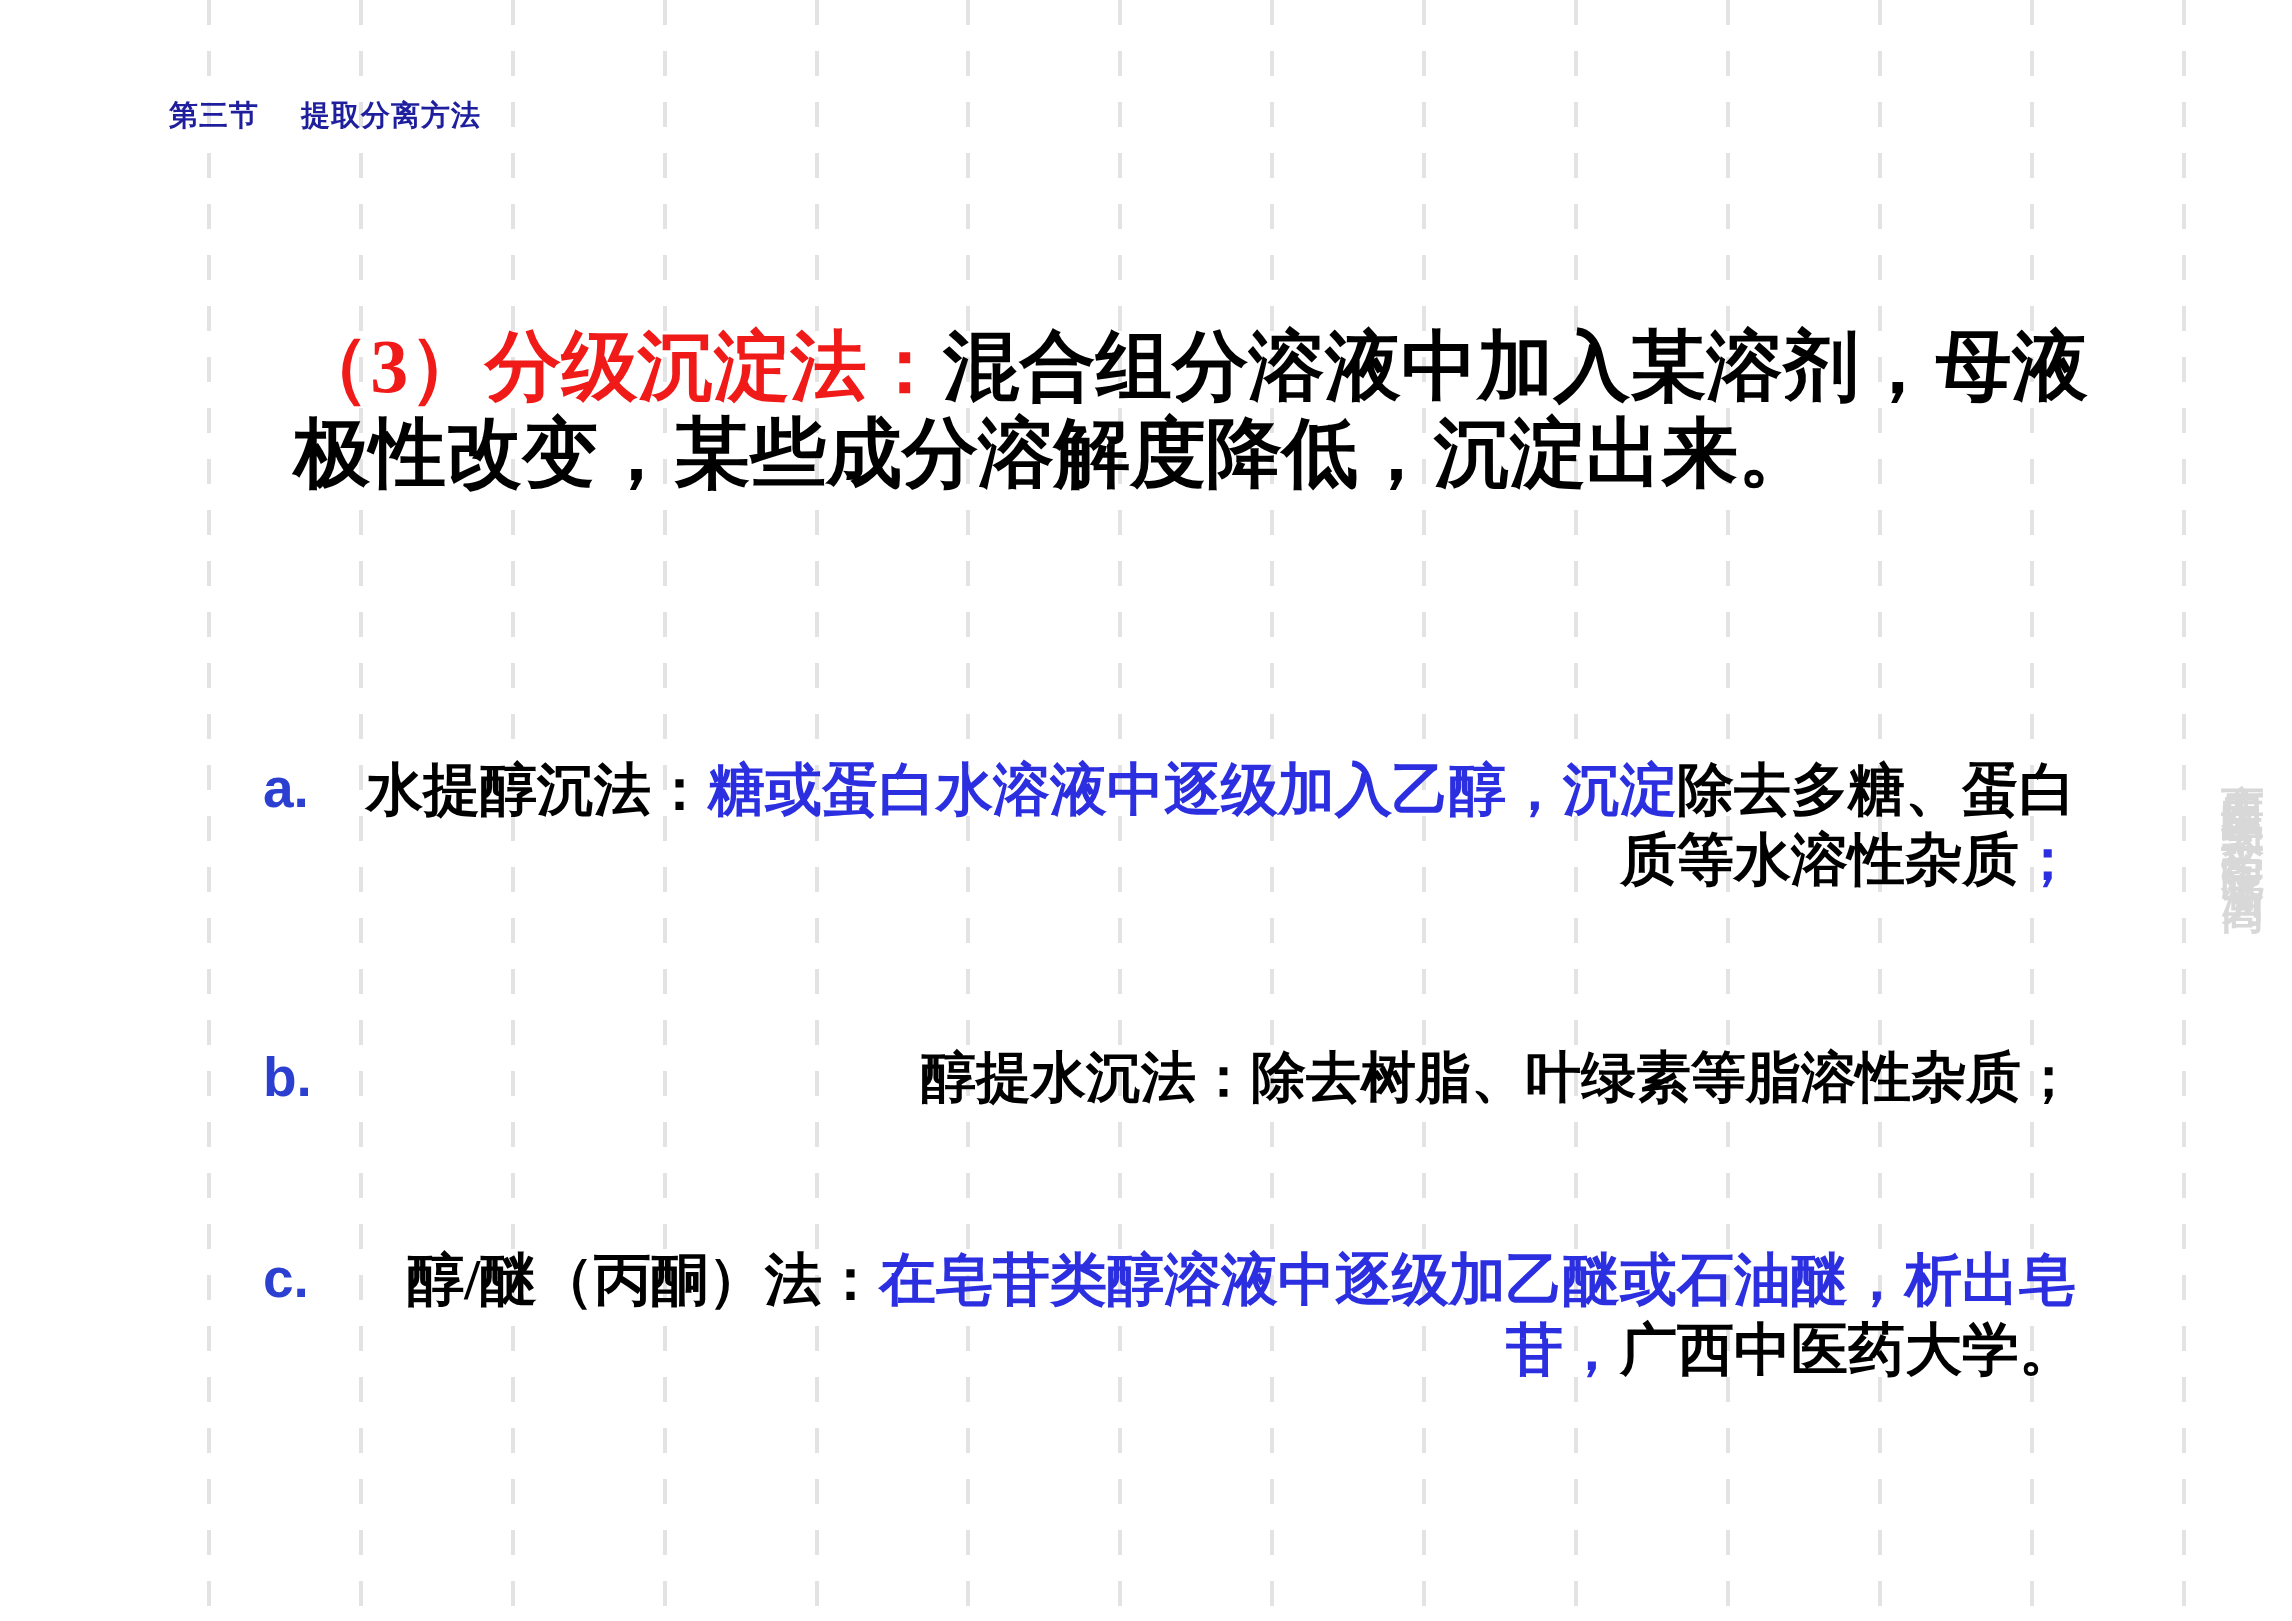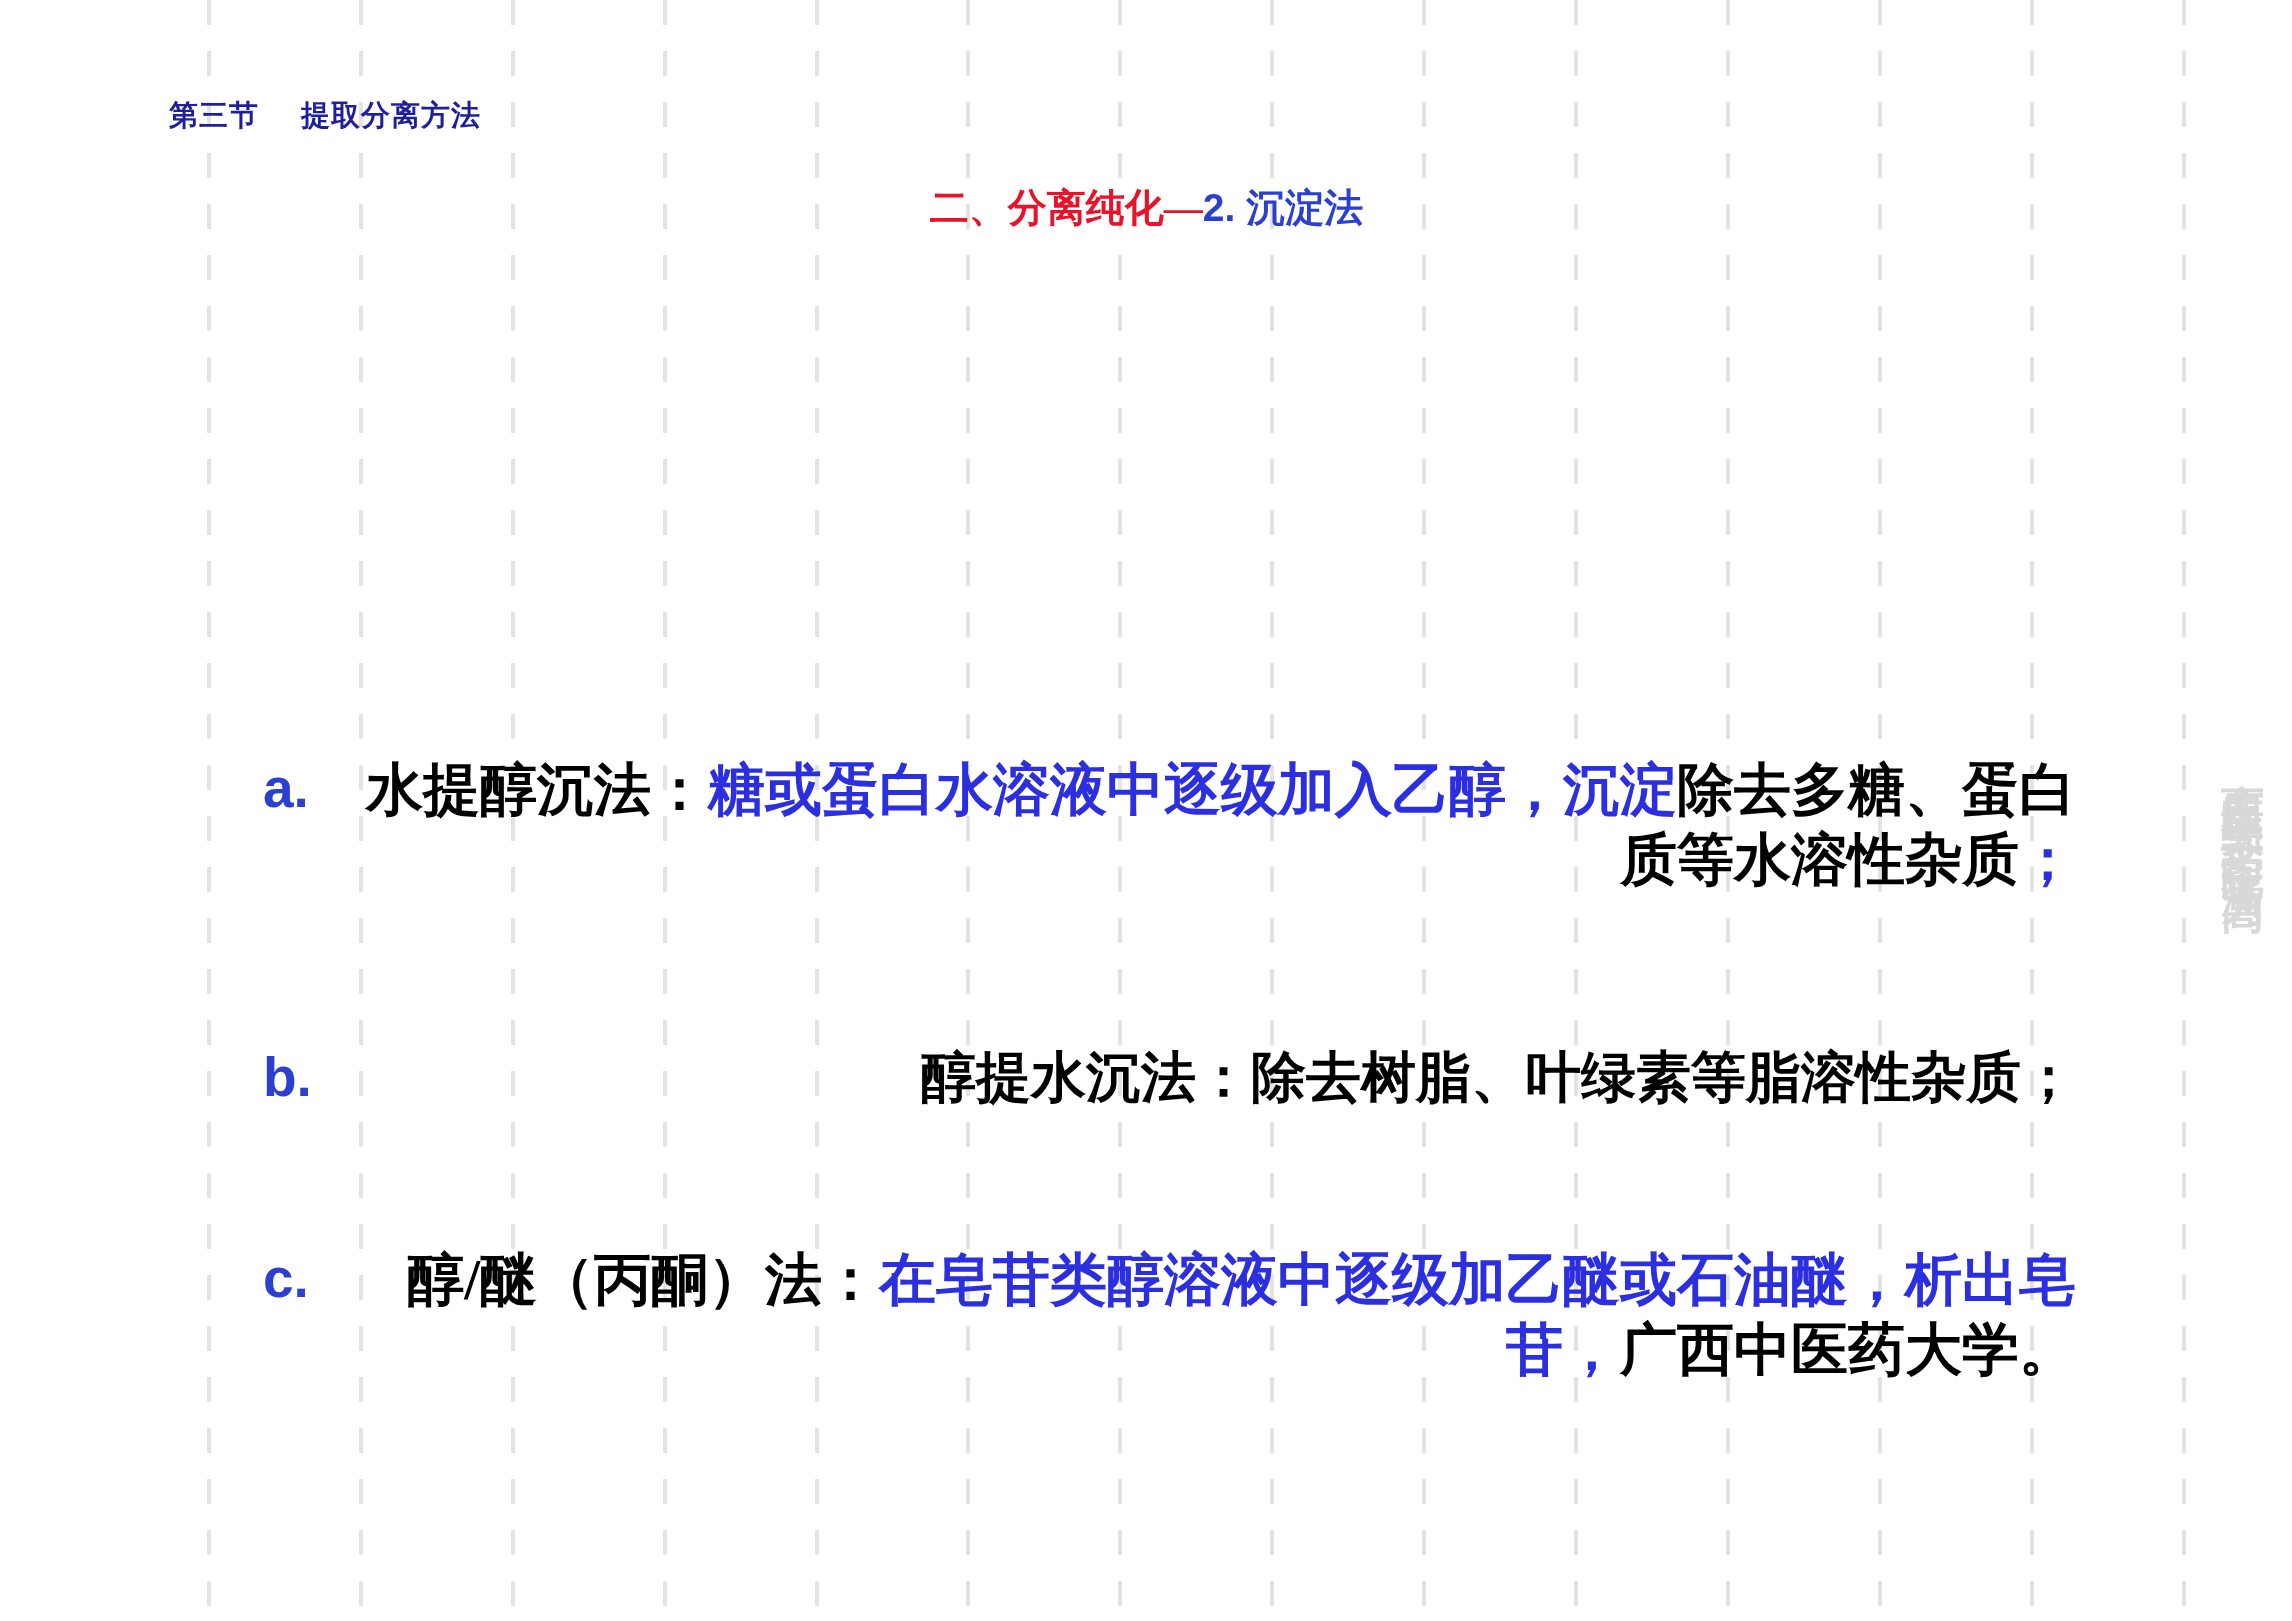--- a/index.html
+++ b/index.html
@@ -154,24 +154,24 @@
     <div class="vline" style="left:2030px"></div>
     <div class="vline" style="left:2182px"></div>
   </div>
 
   <div class="header">
     <span>第三节</span>
     <span class="gap"></span>
     <span>提取分离方法</span>
   </div>
 
-  <div class="subtitle">
-    <span class="red">二、分离纯化—</span><span class="blue">2. 沉淀法</span>
+
+  <div class="para3">
+    <span class="red">（3）分级沉淀法：</span><span>混合组分溶液中加入某溶剂，母液极性改变，某些成分溶解度降低，沉淀出来。</span>
   </div>
-
 
   <div class="item" id="item-a">
     <span class="marker">a.</span>
     <span class="body"><span>水提醇沉法：</span><span class="blue">糖或蛋白水溶液中逐级加入乙醇，沉淀</span><span>除去多糖、蛋白质等水溶性杂质</span><span class="blue">；</span></span>
   </div>
 
   <div class="item" id="item-b">
     <span class="marker">b.</span>
     <span class="body"><span>醇提水沉法：</span><span>除去树脂、叶绿素等脂溶性杂质；</span></span>
   </div>

